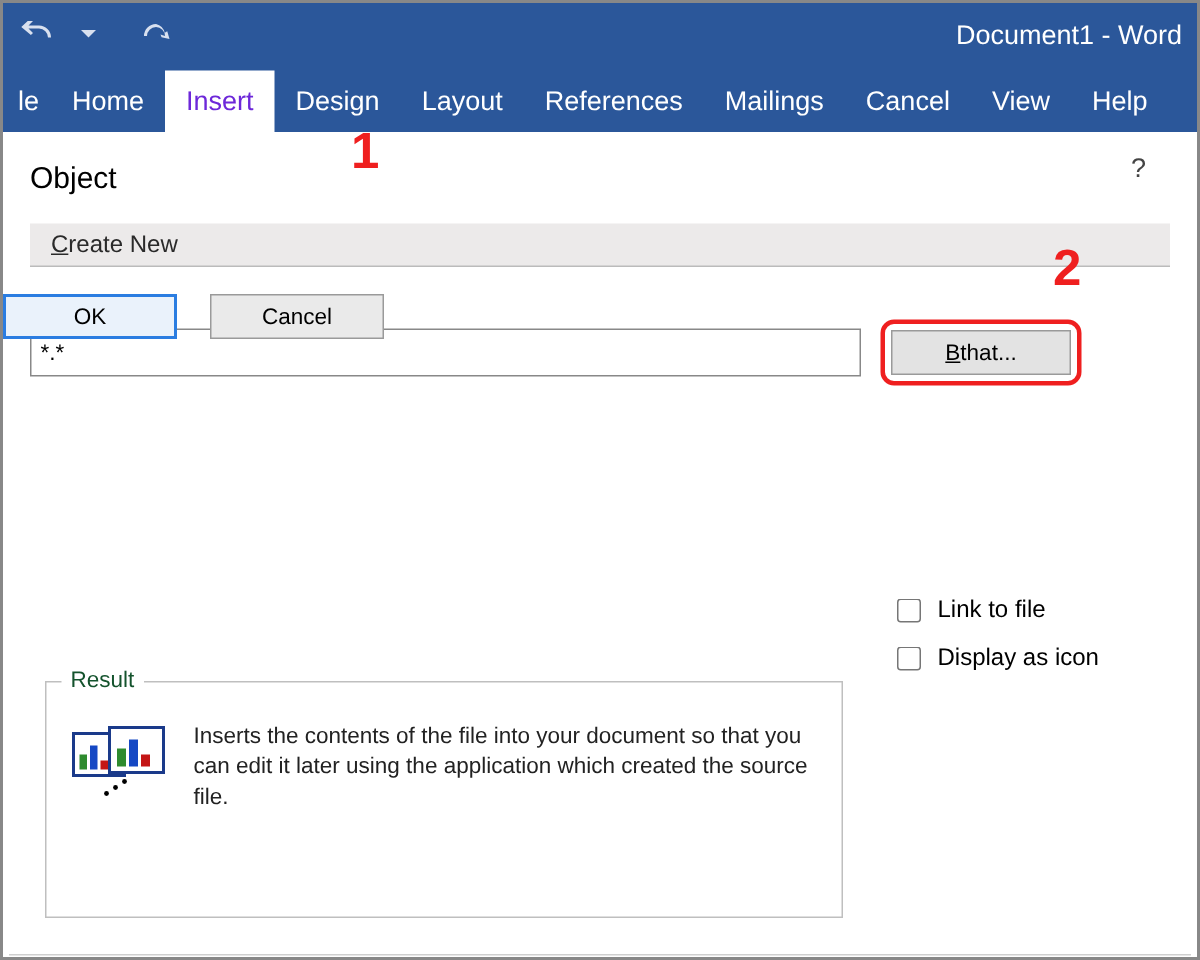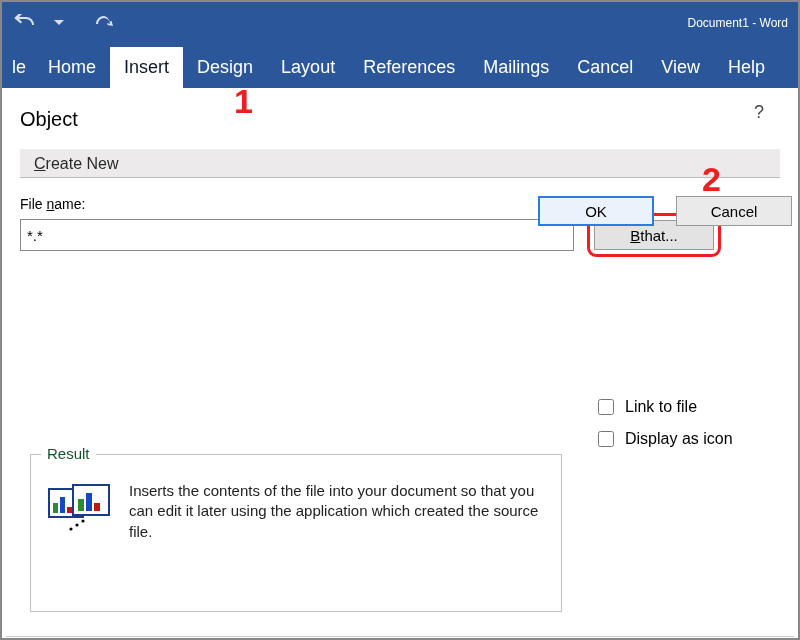--- a/index.html
+++ b/index.html
@@ -1,26 +1,26 @@
 <!DOCTYPE html>
 <html><head>
 <meta charset="utf-8">
 <style>
   html,body{margin:0;padding:0;font-family:"Segoe UI",Arial,sans-serif;background:#fff;}
   .frame{width:800px;height:640px;border:2px solid #888;box-sizing:border-box;position:relative;background:#fff;overflow:hidden;}
   
   .titlebar{height:42px;background:#2b579a;color:#fff;display:flex;align-items:center;padding:0 10px;}
   .qat{display:flex;align-items:center;gap:18px;color:#cfd8ea;}
   .qat svg{display:block;}
-  .titleright{margin-left:auto;font-size:12px;color:#fff;white-space:nowrap;}
+  .titleright{margin-left:auto;font-size:18px;color:#fff;white-space:nowrap;}
   
   .ribbon{height:44px;background:#2b579a;display:flex;align-items:flex-end;padding:0 6px;}
   .rtab{color:#fff;font-size:18px;padding:10px 14px 10px 14px;cursor:pointer;}
   .rtab.partial{padding-left:4px;padding-right:8px;}
-  .rtab.active{background:#fff;color:#0f172a;}
+  .rtab.active{background:#fff;color:#6d28d9;}
   
   .dialog{position:relative;padding:14px 18px 0 18px;color:#000;}
   .dlgtitle{font-size:20px;margin:6px 0 18px 0;}
   .helpq{position:absolute;right:34px;top:14px;font-size:18px;color:#444;}
   
   .dtabs{display:flex;align-items:flex-end;border-bottom:1px solid #bbb;height:28px;background:#eceaea;margin-top:6px;}
   .dtab{font-size:16px;color:#2a2a2a;padding:4px 14px 4px 14px;cursor:pointer;margin-top:30px;}
   .dtab .ul{text-decoration:underline;}
   .dtab.active{background:#fff;border:1px solid #bbb;border-bottom:1px solid #fff;position:relative;top:1px;}
   .annot1{outline:3px solid #ef1f1f;border-radius:4px;}
@@ -36,21 +36,21 @@
   
   .checks{position:absolute;left:592px;top:308px;display:flex;flex-direction:column;gap:10px;font-size:16px;}
   .checks label{display:flex;align-items:center;gap:8px;cursor:pointer;}
   .checks input{width:16px;height:16px;}
   
   .groupbox{position:absolute;left:28px;top:366px;width:530px;height:156px;border:1px solid #bfbfbf;}
   .grouplegend{position:absolute;left:10px;top:-10px;background:#fff;padding:0 6px;font-size:15px;color:#14532d;}
   .resultbody{display:flex;gap:16px;padding:26px 16px 10px 16px;font-size:15px;color:#222;line-height:1.35;}
   .resulticon{flex:0 0 66px;height:56px;}
   
-  .btnrow{position:absolute;left:0;right:0;bottom:28px;display:flex;justify-content:flex-end;gap:22px;padding-right:6px;}
+  .btnrow{position:absolute;left:0;right:0;bottom:28px;display:flex;justify-content:flex-start;gap:22px;padding-right:6px;}
   .dlgbtn{width:116px;height:30px;font-size:15px;background:#eaeaea;border:1px solid #9a9a9a;cursor:pointer;}
   .dlgbtn.primary{background:#eaf2fb;border:2px solid #2b7de1;}
   .hr{position:absolute;left:4px;right:4px;top:548px;border-top:1px solid #cfcfcf;}
 </style>
 </head>
 <body>
 <div class="frame">
 
   <div class="titlebar">
     <div class="qat">

